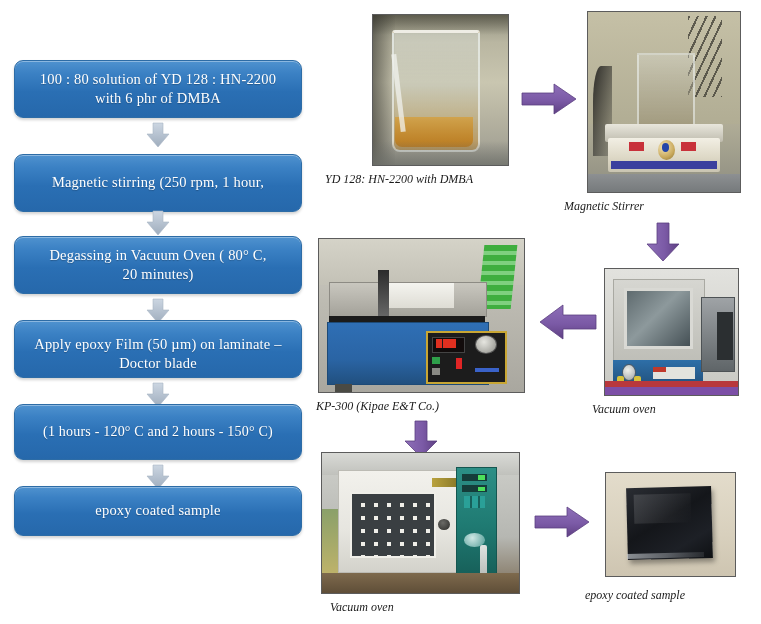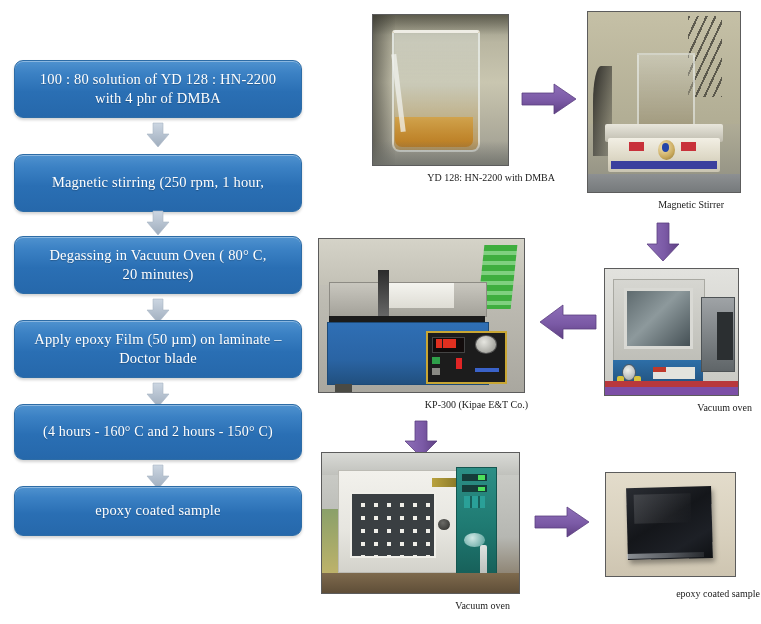--- a/index.html
+++ b/index.html
@@ -65,25 +65,26 @@
     box-sizing: border-box;
   }
   .photo-inner {
     position: absolute;
     inset: 0;
     overflow: hidden;
   }
 
   .caption {
     position: absolute;
-    text-align: right;
+    text-align: left;
     font-family: "Liberation Serif", serif;
-    font-size: 10px;
+    font-size: 12px;
     color: #1a1a1a;
     white-space: nowrap;
+    font-style: italic;
   }
 
   
   .ph-beaker-bg {
     position:absolute; inset:0;
     background:
       linear-gradient(to bottom, #8f8f7e 0%, #b9b6a1 18%, #c9c6b0 45%, #b5b2a0 70%, #9b9a90 100%);
   }
   .ph-beaker-glass {
     position:absolute;
@@ -280,21 +281,21 @@
   }
 </style>
 </head>
 <body>
 
 <div class="stage">
 
   <div class="flow-box" style="top:60px;height:58px;">
     <div>
       <span>100 : 80 solution  of YD 128 : HN-2200</span>
-      <span>with  4 phr  of DMBA</span>
+      <span>with  6 phr  of DMBA</span>
     </div>
   </div>
 
   <div class="arrow-down-grey" style="top:122px;">
     <svg width="26" height="26" viewBox="0 0 26 26" aria-hidden="true">
       <defs>
           <linearGradient id="gq1" x1="0" y1="0" x2="0" y2="1">
         <stop offset="0%" stop-color="#ccd6e2"></stop>
             <stop offset="100%" stop-color="#9fadbd"></stop>
       </linearGradient>
@@ -321,36 +322,36 @@
       <span>20 minutes)</span>
     </div>
   </div>
 
   <div class="arrow-down-grey" style="top:298px;">
     <svg width="26" height="26" viewBox="0 0 26 26" aria-hidden="true">
       <path d="M8,1 L18,1 L18,12 L24,12 L13,25 L2,12 L8,12 Z" fill="url(#gq1)" stroke="#a9b6c4" stroke-width="0.6"></path>
     </svg>
   </div>
 
-  <div class="flow-box" style="top:320px;height:58px;">
+  <div class="flow-box" style="top:320px;height:58px;align-items:flex-end;">
     <div>
       <span>Apply  epoxy  Film  (50 µm)  on laminate –</span>
       <span>Doctor blade</span>
     </div>
   </div>
 
   <div class="arrow-down-grey" style="top:382px;">
     <svg width="26" height="26" viewBox="0 0 26 26" aria-hidden="true">
       <path d="M8,1 L18,1 L18,12 L24,12 L13,25 L2,12 L8,12 Z" fill="url(#gq1)" stroke="#a9b6c4" stroke-width="0.6"></path>
     </svg>
   </div>
 
   <div class="flow-box" style="top:404px;height:56px;font-size:14px;">
     <div>
-      <span>(4 hours - 160° C and 2 hours - 150° C)</span>
+      <span>(1 hours - 120° C and 2 hours - 150° C)</span>
     </div>
   </div>
 
   <div class="arrow-down-grey" style="top:464px;">
     <svg width="26" height="26" viewBox="0 0 26 26" aria-hidden="true">
       <path d="M8,1 L18,1 L18,12 L24,12 L13,25 L2,12 L8,12 Z" fill="url(#gq1)" stroke="#a9b6c4" stroke-width="0.6"></path>
     </svg>
   </div>
 
   <div class="flow-box" style="top:486px;height:50px;">

